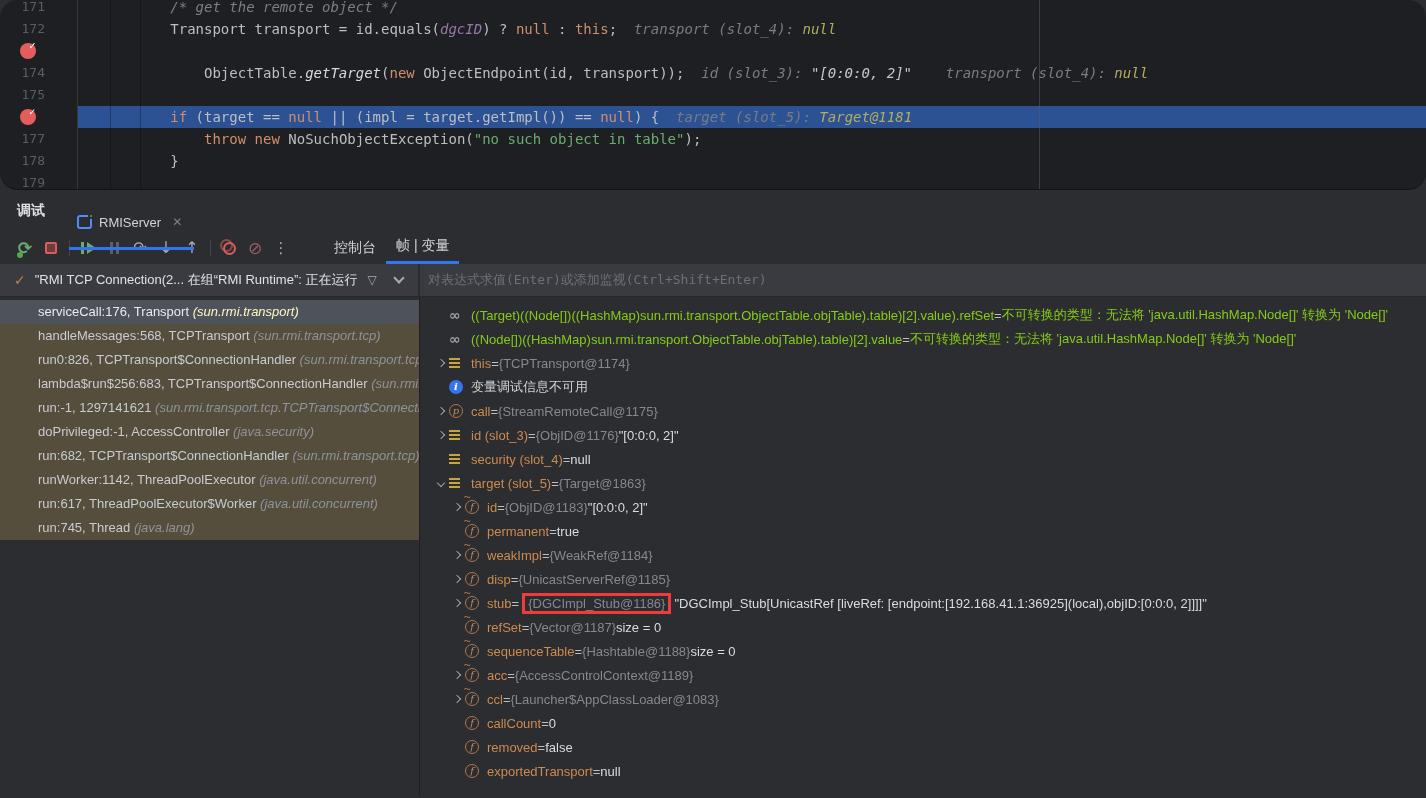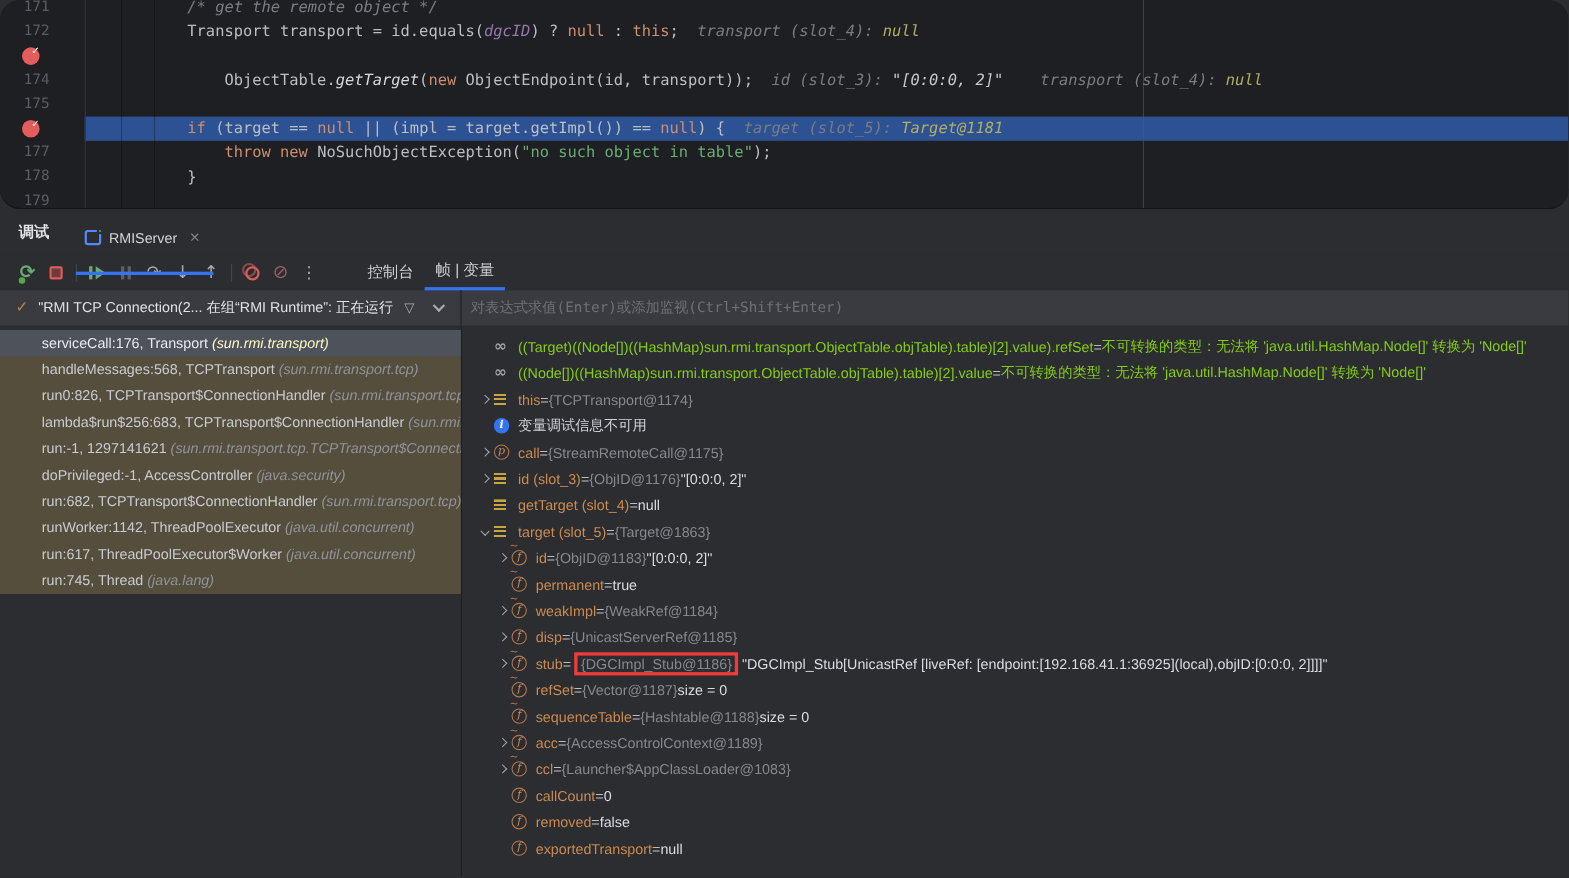--- a/index.html
+++ b/index.html
@@ -31,21 +31,21 @@
   .t-kw { color:#CF8E6D; } .t-str { color:#6AAB73; }
   .t-staticfield { color:#9876AA; font-style:italic; }
   .t-staticmethod { color:#D5D8DE; font-style:italic; }
   .t-hintname { color:#787D83; font-style:italic; }
   .t-hintval { color:#B3AD61; font-style:italic; }
   .t-hintstr { color:#C6C9CE; font-style:italic; }
 
   
   .tabrow { height:41px; background:#2B2D30; display:flex; align-items:center; position:relative; }
   .dbg-title { margin-left:17px; font-size:14px; font-weight:bold; color:#DFE1E5; }
-  .dtab { margin-left:24px; height:100%; display:flex; gap:7px;
+  .dtab { margin-left:24px; height:100%; display:flex; align-items:center; gap:7px;
           padding:0 12px 12px 8px; border-bottom:3px solid #3574F0; cursor:default;margin-top:38px; }
   .tabicon { position:relative; width:15px; height:14px; border:2px solid #548AF7; border-radius:3px; }
   .tabicon .dot { position:absolute; top:-4px; right:-4px; width:6px; height:6px; border-radius:50%;
                   background:#57A64B; border:2px solid #2B2D30; }
   .dtab-label { font-size:13px; color:#D0D3D9; }
   .closex { font-size:12px; color:#7E828A; margin-left:4px; }
 
   .toolbar { height:33px; background:#2B2D30; display:flex; align-items:center; padding-left:12px; }
   .tbtn { width:26px; height:26px; display:flex; align-items:center; justify-content:center; border-radius:4px; }
   .tsep { width:1px; height:16px; background:#43454A; margin:0 5px; }
@@ -318,21 +318,21 @@
           <span class="v-eq"> = </span>
           <span class="v-ref">{ObjID@1176}</span>
           <span class="v-str"> "[0:0:0, 2]"</span>
         </div>
         <div class="vrow">
           <span class="vind" style="width: 0px;"></span>
           <span class="chslot"></span>
           <span class="icoslot">
             <span class="i-local"></span>
           </span>
-          <span class="v-name">getTarget (slot_4)</span>
+          <span class="v-name">security (slot_4)</span>
           <span class="v-eq"> = </span>
           <span class="v-prim">null</span>
         </div>
         <div class="vrow">
           <span class="vind" style="width: 0px;"></span>
           <span class="chslot">
             <span class="chev d"></span>
           </span>
           <span class="icoslot">
             <span class="i-local"></span>

